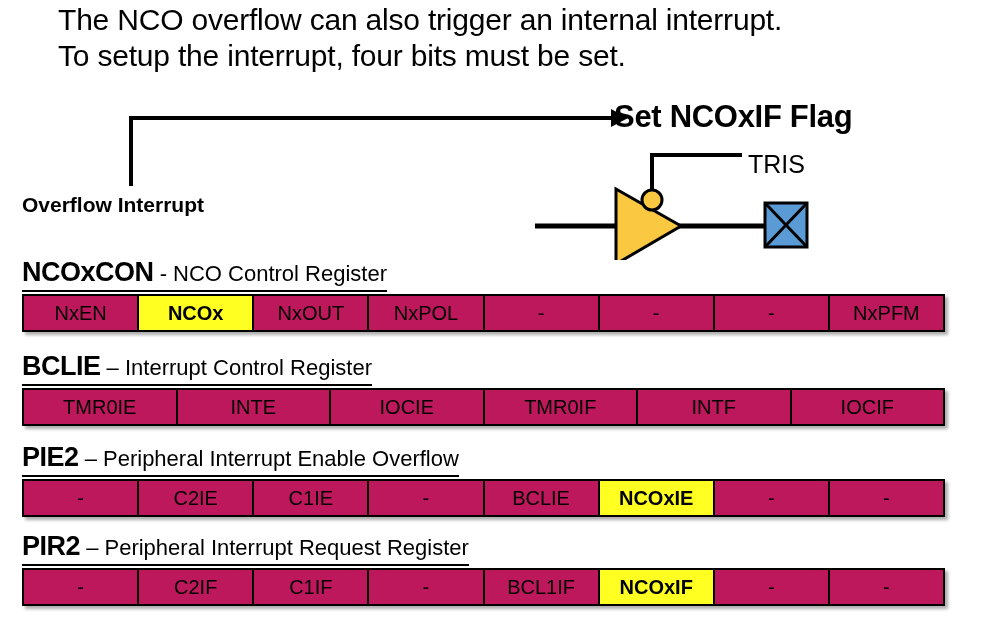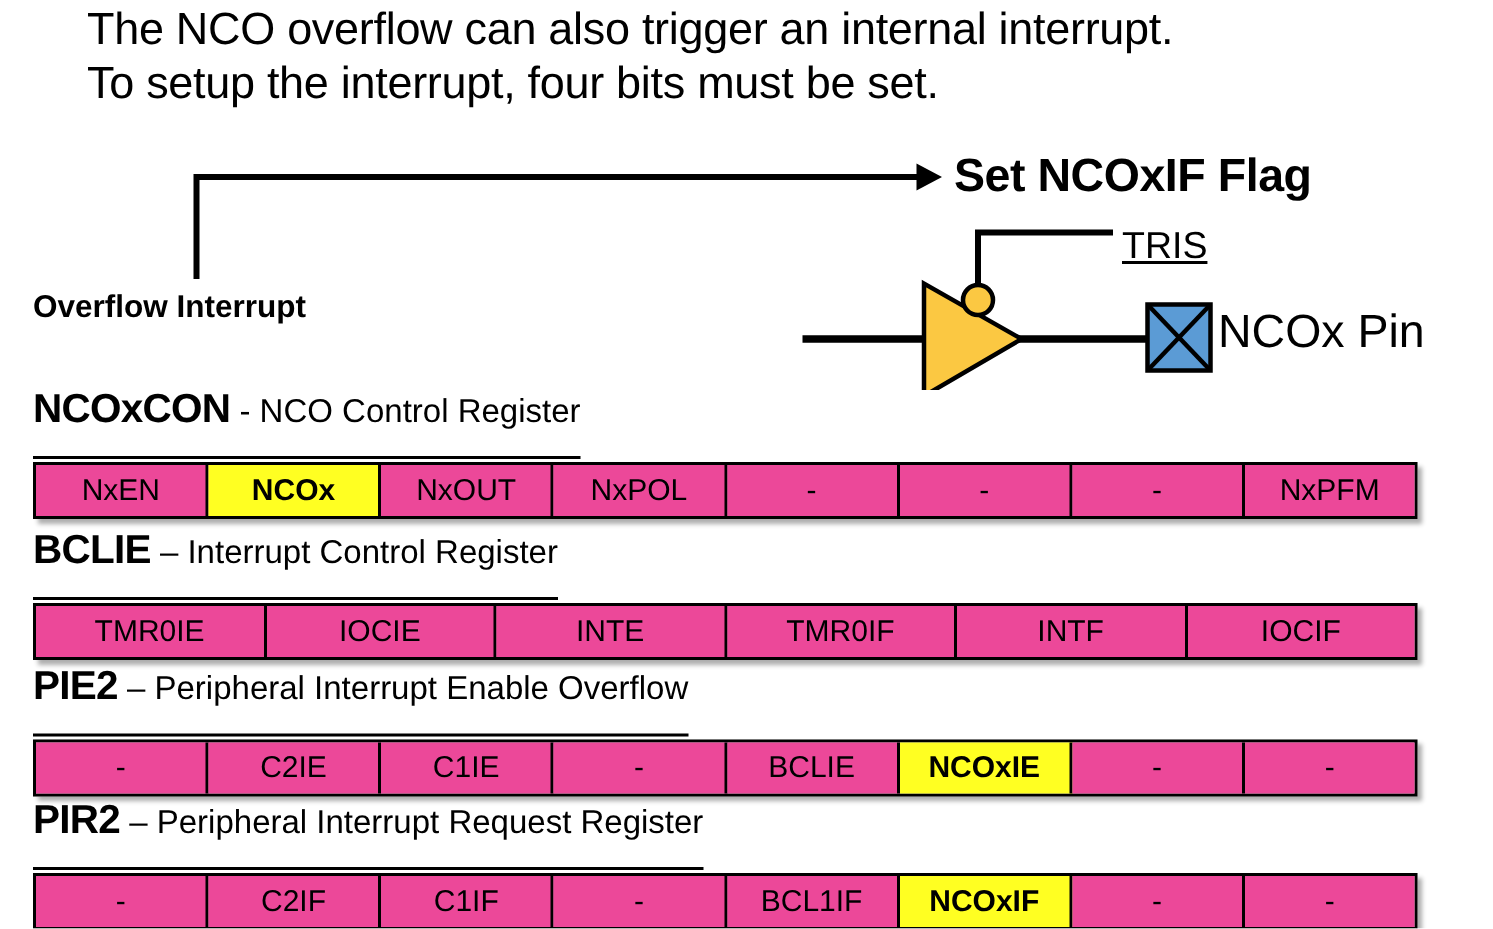--- a/index.html
+++ b/index.html
@@ -40,45 +40,44 @@
     position: absolute;
     white-space: nowrap;
   }
   .lbl-overflow {
     left: 22px;
     top: 193px;
     font-size: 21px;
     font-weight: bold;
   }
   .lbl-setflag {
-    left: 636px;
+    left: 614px;
     top: 99px;
     font-size: 31px;
     font-weight: bold;
     letter-spacing: -0.3px;
   }
   .lbl-tris {
     left: 748px;
     top: 150px;
     font-size: 25px;
-    text-decoration: underline;
   }
   .lbl-pin {
     left: 812px;
     top: 203px;
     font-size: 31px;
   }
 
   
   .reg-block { position: absolute; left: 22px; width: 951px; }
   .reg-title {
     white-space: nowrap;
     border-bottom: 2px solid #000;
     display: inline-block;
-    padding-bottom: 13px;
+    padding-bottom: 0px;
     line-height: 28px;
   }
   .reg-title .name {
     font-size: 27px;
     font-weight: bold;
     letter-spacing: -0.5px;
   }
   .reg-title .desc {
     font-size: 22px;
     font-weight: normal;
@@ -92,21 +91,21 @@
     box-sizing: border-box;
     background: #e2e2e2;
   }
   .cell {
     flex: 1 1 0;
     height: 34px;
     line-height: 34px;
     text-align: center;
     font-size: 20px;
     color: #000;
-    background: #ec4899;
+    background: #be185d;
     border-right: 2px solid #000;
     box-sizing: border-box;
     overflow: hidden;
   }
   .cell:last-child { border-right: none; }
   .cell.hl {
     background: #ffff22;
     font-weight: bold;
   }
 
@@ -143,21 +142,20 @@
       <circle cx="652" cy="200" r="10" fill="#FBC842" stroke="#000" stroke-width="3"></circle>
 
       <rect x="765" y="203" width="42" height="44" fill="#5B9BD5" stroke="#000" stroke-width="3"></rect>
       <line x1="765" y1="203" x2="807" y2="247" stroke="#000" stroke-width="3"></line>
       <line x1="807" y1="203" x2="765" y2="247" stroke="#000" stroke-width="3"></line>
     </svg>
 
     <div class="lbl lbl-overflow">Overflow Interrupt</div>
     <div class="lbl lbl-setflag">Set NCOxIF Flag</div>
     <div class="lbl lbl-tris">TRIS</div>
-    <div class="lbl lbl-pin">NCOx Pin</div>
   </div>
 
   <div class="reg-block" id="blk0">
     <div class="reg-title">
       <span class="name">NCOxCON</span><span class="desc"> - NCO Control Register</span>
     </div>
     <div class="reg-row">
         <div class="cell">NxEN</div>
         <div class="cell hl">NCOx</div>
         <div class="cell">NxOUT</div>
@@ -168,22 +166,22 @@
         <div class="cell">NxPFM</div>
       </div>
   </div>
 
   <div class="reg-block" id="blk1">
     <div class="reg-title">
       <span class="name">BCLIE</span><span class="desc"> – Interrupt Control Register</span>
     </div>
     <div class="reg-row">
         <div class="cell">TMR0IE</div>
+        <div class="cell">INTE</div>
         <div class="cell">IOCIE</div>
-        <div class="cell">INTE</div>
         <div class="cell">TMR0IF</div>
         <div class="cell">INTF</div>
         <div class="cell">IOCIF</div>
       </div>
   </div>
 
   <div class="reg-block" id="blk2">
     <div class="reg-title">
       <span class="name">PIE2</span><span class="desc"> – Peripheral Interrupt Enable Overflow</span>
     </div>

